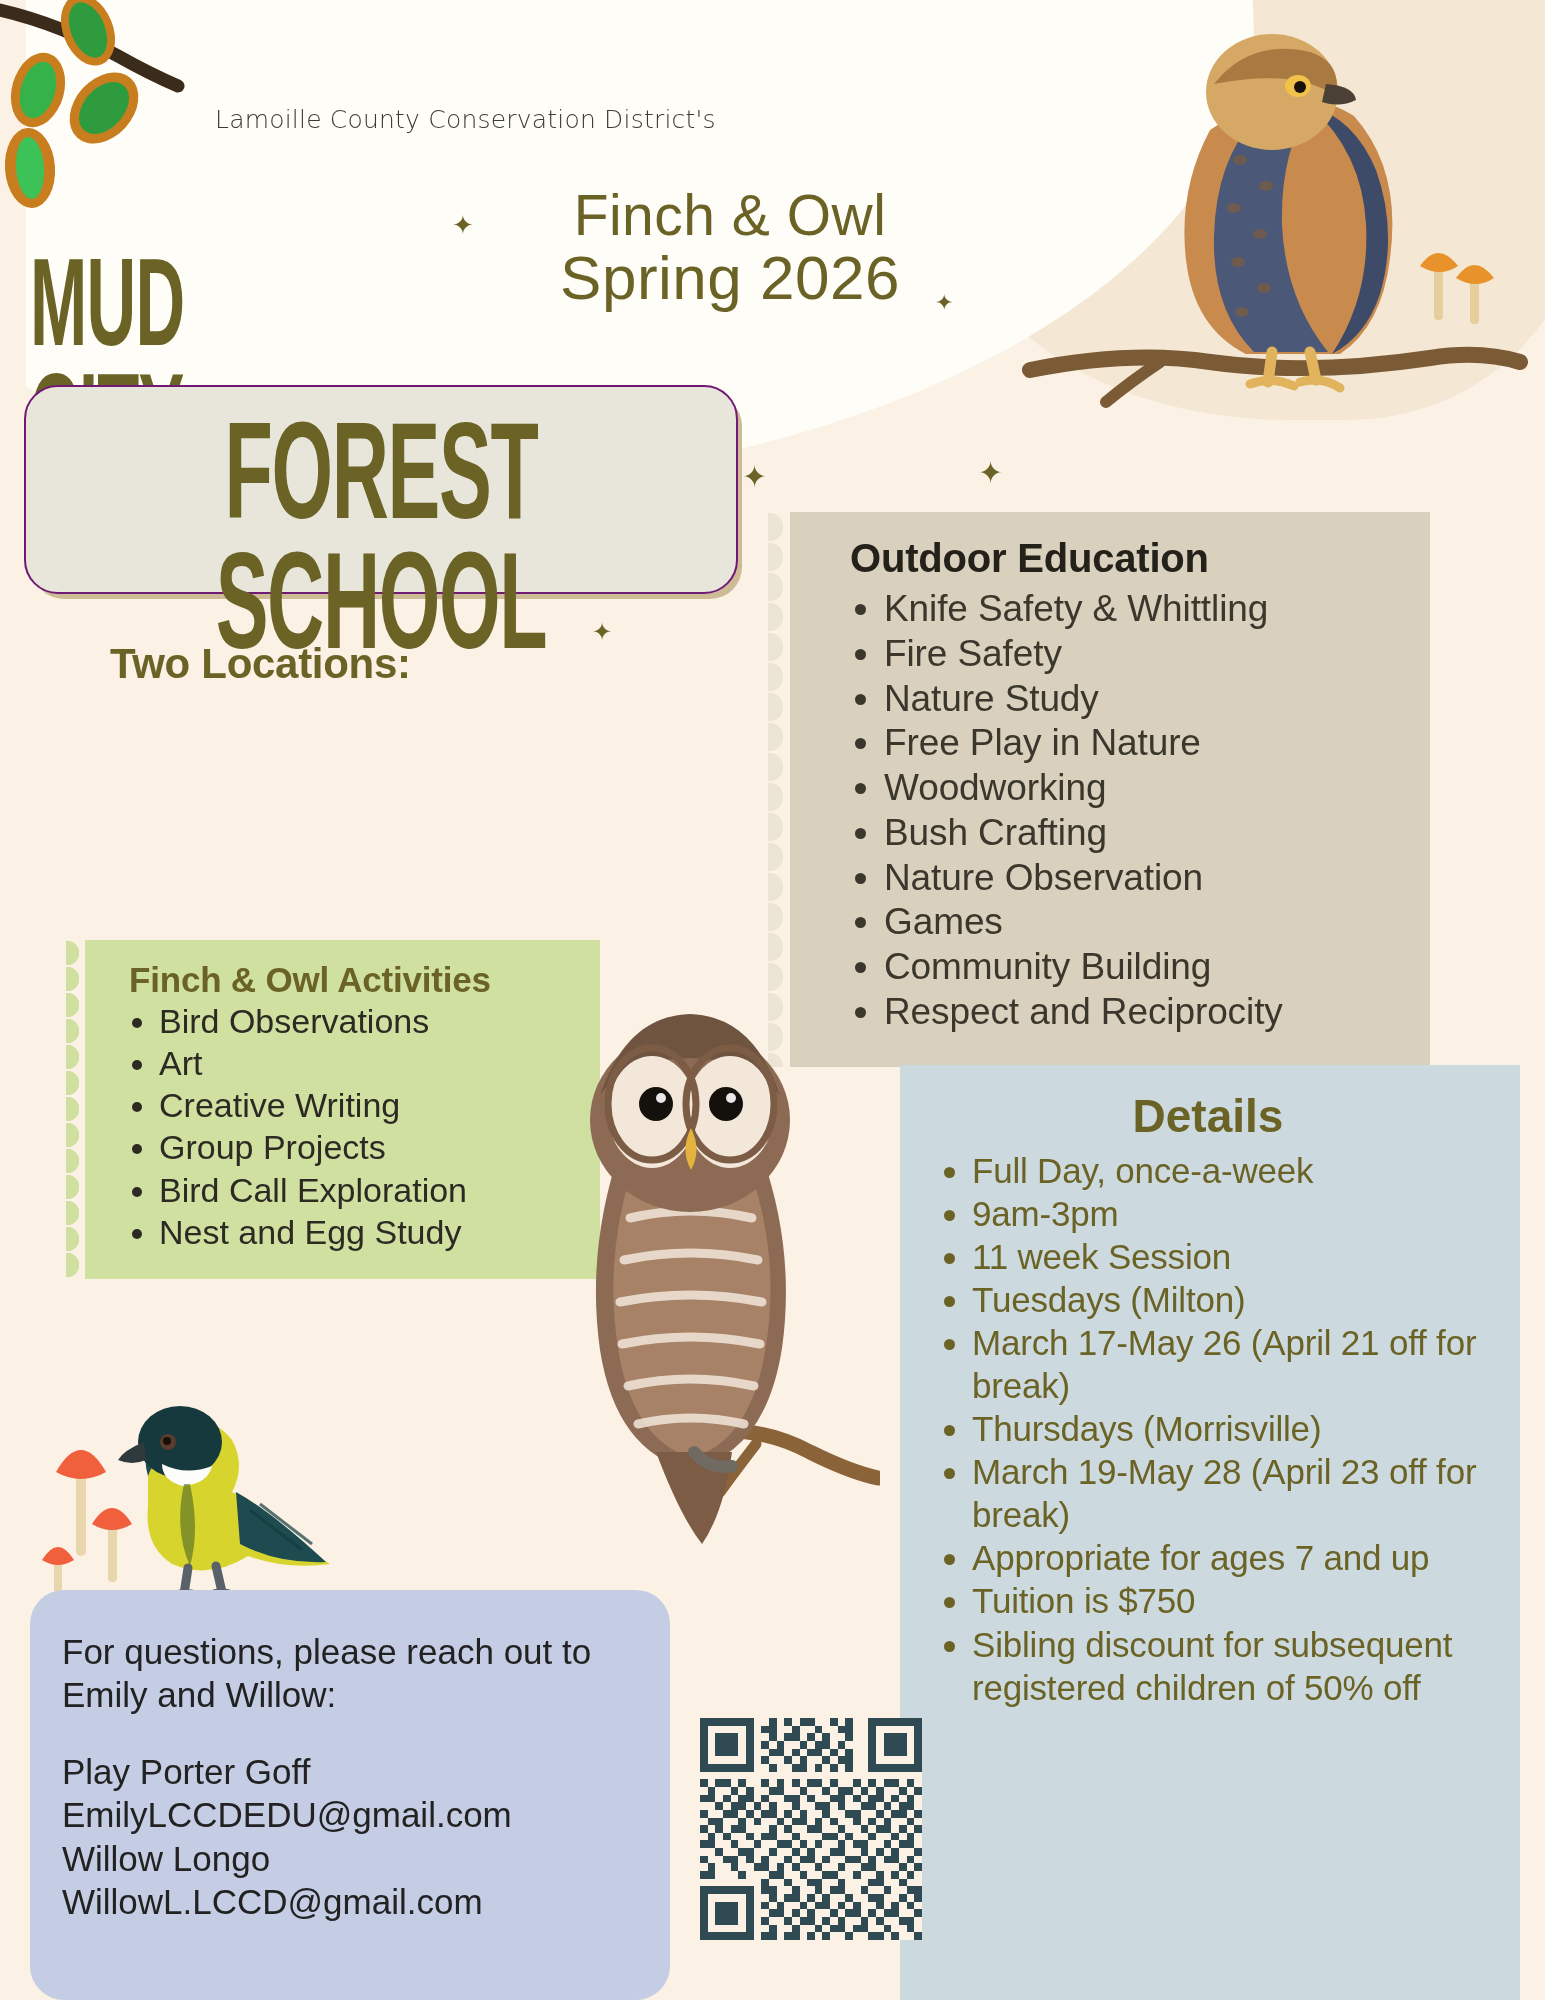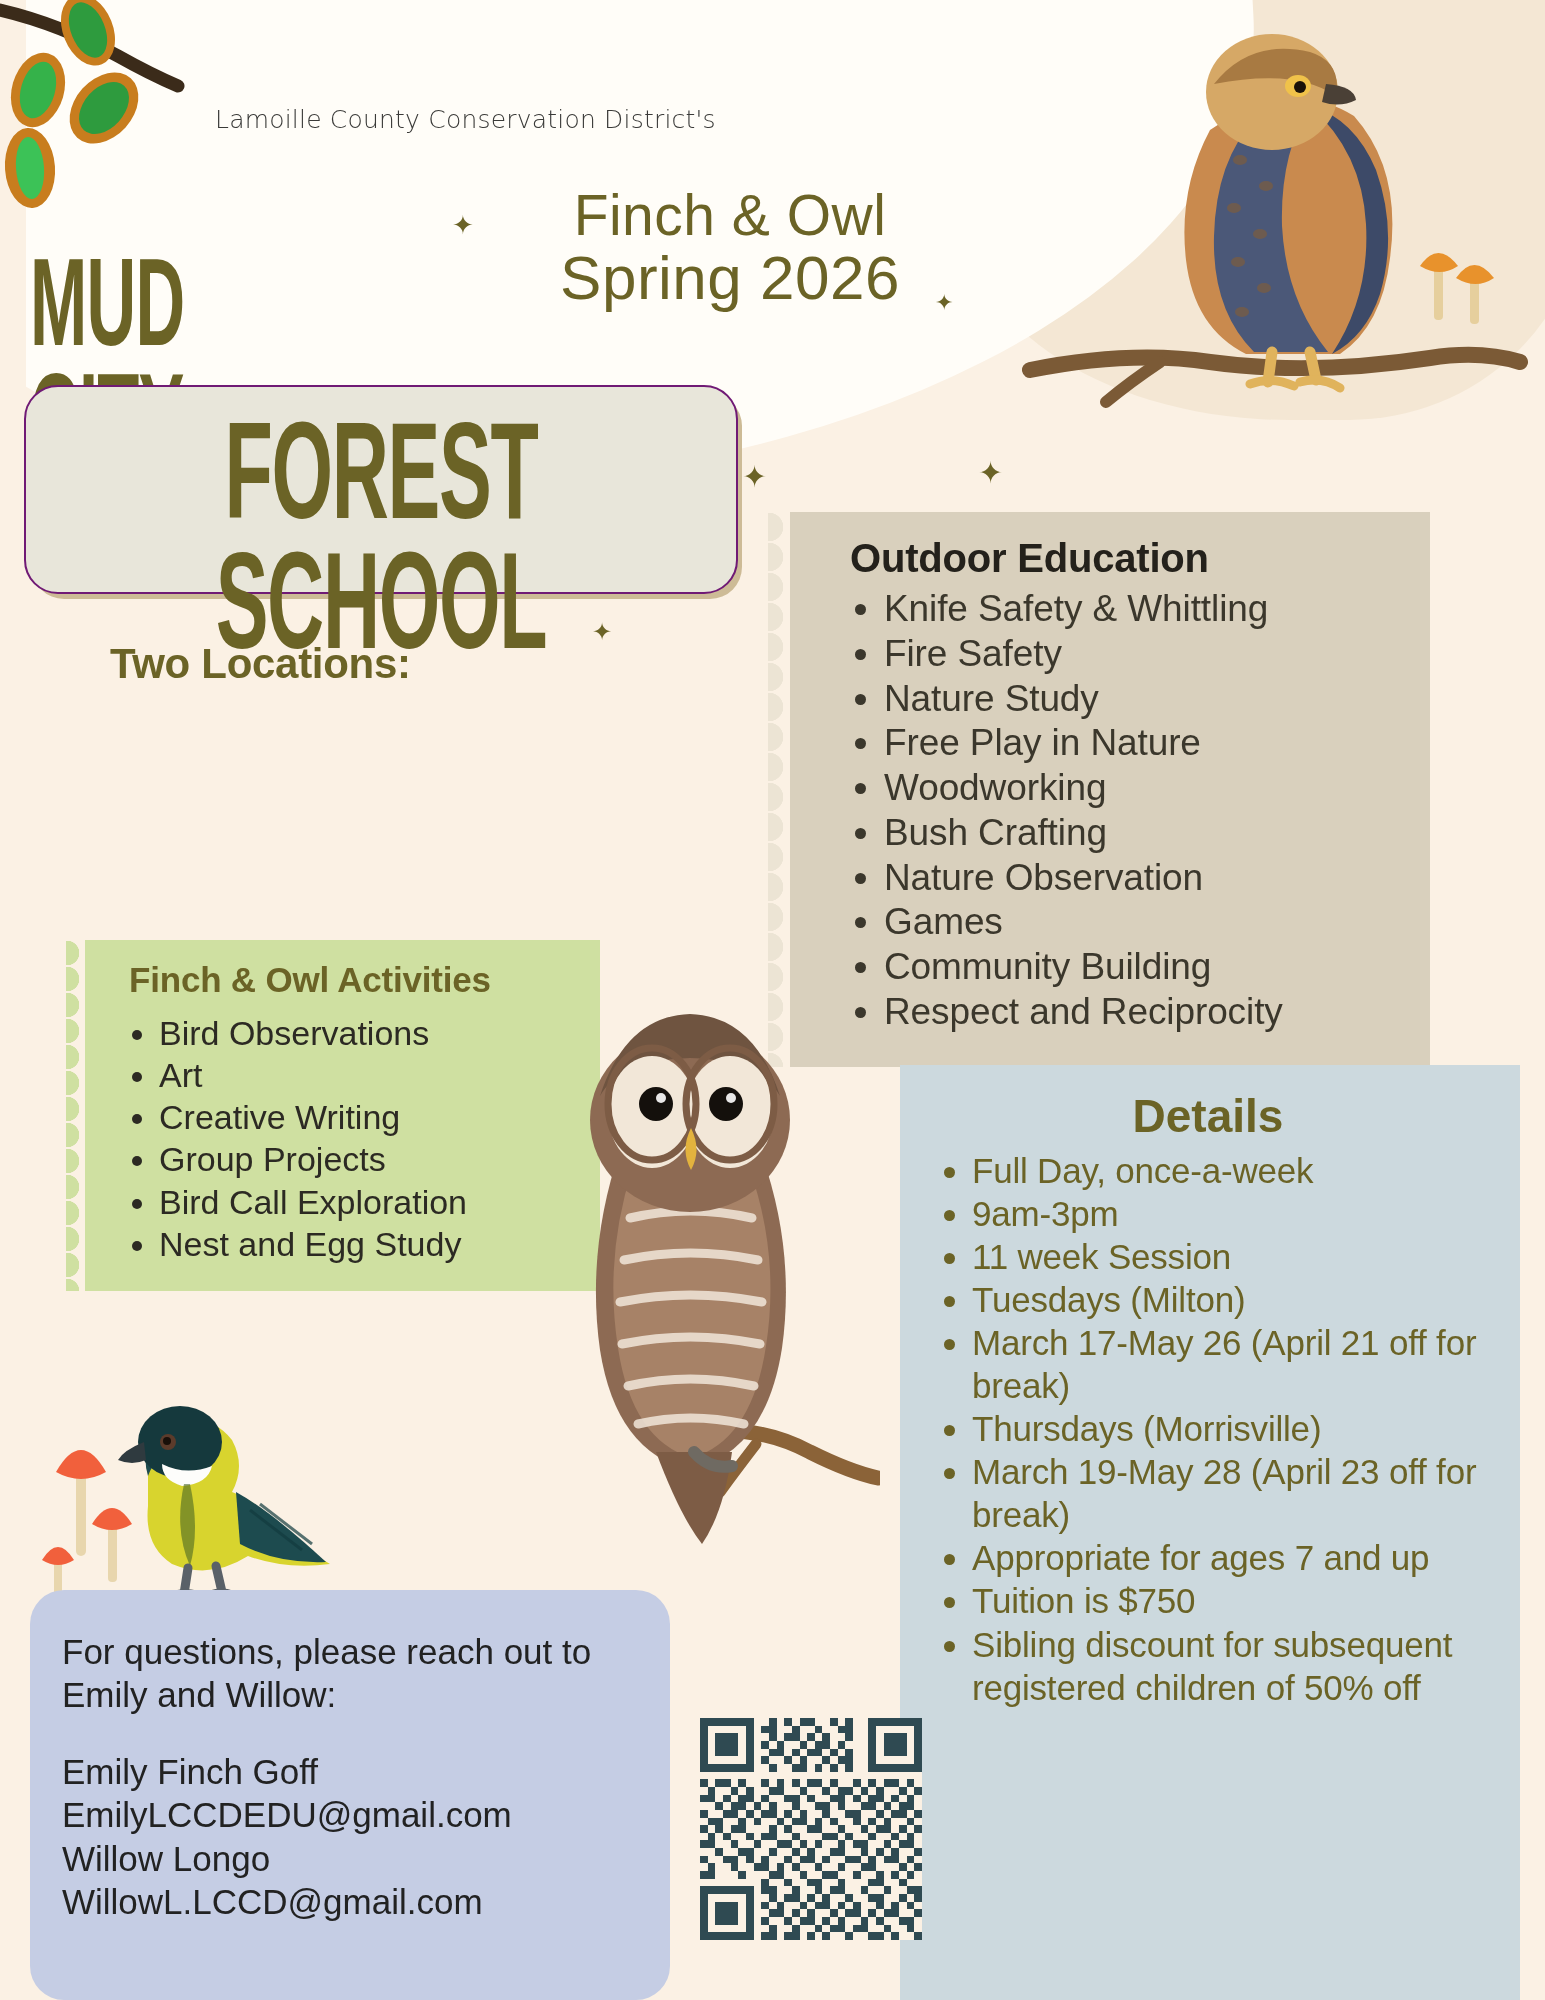--- a/index.html
+++ b/index.html
@@ -99,21 +99,21 @@
   .panel-fo{
     position:absolute;left:85px;top:940px;width:515px;
     background:#cfe0a1;padding:16px 10px 26px 22px;box-sizing:border-box;
   }
   .panel-fo .scal{
     position:absolute;left:-19px;top:0;width:20px;height:100%;
     background:radial-gradient(circle at 1px 13px, #cfe0a1 0 12px, transparent 12.5px);
     background-size:20px 26px;background-repeat:repeat-y;
   }
   .panel-fo h2{
-    margin:4px 0 12px 22px;font-size:35px;font-weight:700;color:#6b6326;letter-spacing:-.2px;
+    margin:4px 0 0 22px;font-size:35px;font-weight:700;color:#6b6326;letter-spacing:-.2px;
   }
   .panel-fo ul{margin:0;padding-left:52px;}
   .panel-fo li{
     font-size:34px;color:#2c2a23;line-height:1.24;font-weight:400;
   }
 
   
   .panel-det{
     position:absolute;left:900px;top:1065px;width:620px;height:1076px;
     background:#ccd9de;padding:14px 18px 10px 14px;box-sizing:border-box;
@@ -327,21 +327,21 @@
     <g stroke="#123b3f" stroke-width="3" opacity=".7">
       <path d="M210 130 L262 170"></path>
         <path d="M220 124 L272 164"></path>
     </g>
     <path d="M148 188 L144 214 M176 186 L182 212" stroke="#5a6168" stroke-width="9" stroke-linecap="round"></path>
     <path d="M130 216 Q148 208 166 218 M170 214 Q188 208 202 220" stroke="#5a6168" stroke-width="7" fill="none" stroke-linecap="round"></path>
   </svg>
 
   <div class="panel-contact">
     <p class="intro">For questions, please reach out to Emily and Willow:</p>
-    <div class="line">Emily Finch Goff</div>
+    <div class="line">Play Porter Goff</div>
     <div class="line">EmilyLCCDEDU@gmail.com</div>
     <div class="line">Willow Longo</div>
     <div class="line">WillowL.LCCD@gmail.com</div>
   </div>
 
   <svg class="qr" viewBox="0 0 29 29" shape-rendering="crispEdges">
     <rect width="29" height="29" fill="#fbf1e4"></rect>
     <g fill="#2f4a52">
       <path d="M0 0h7v7h-7z"></path>
         <path d="M22 0h7v7h-7z"></path>

